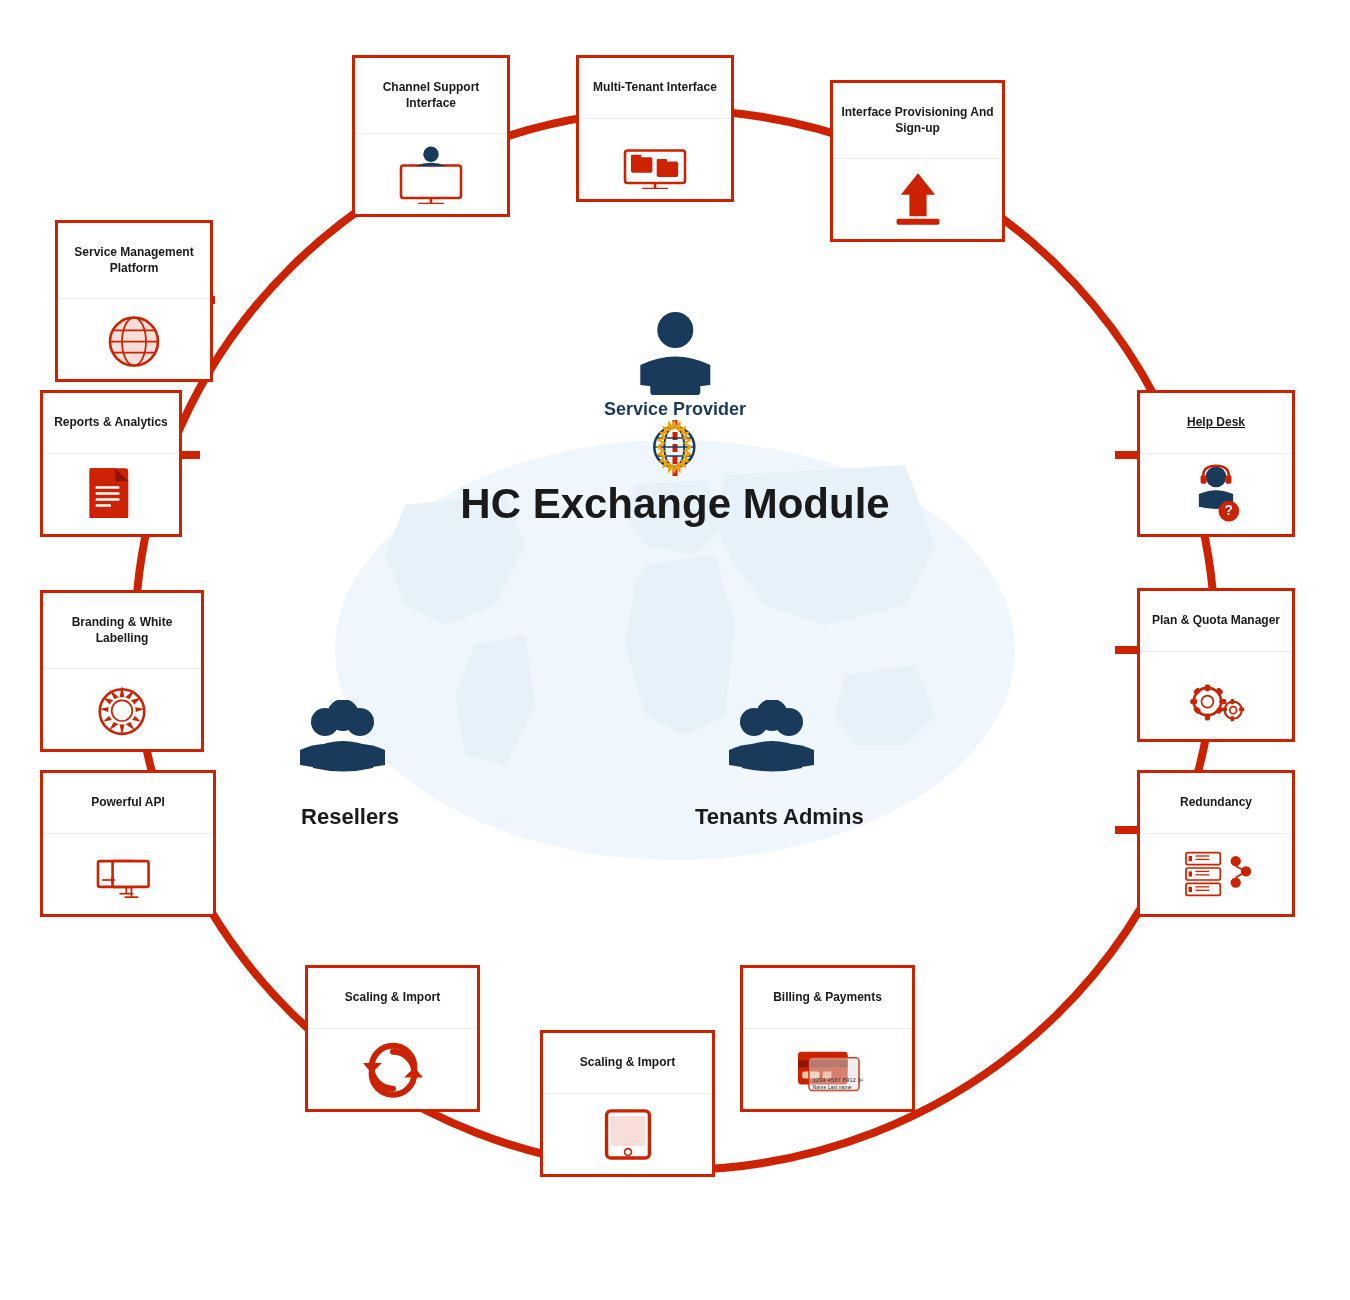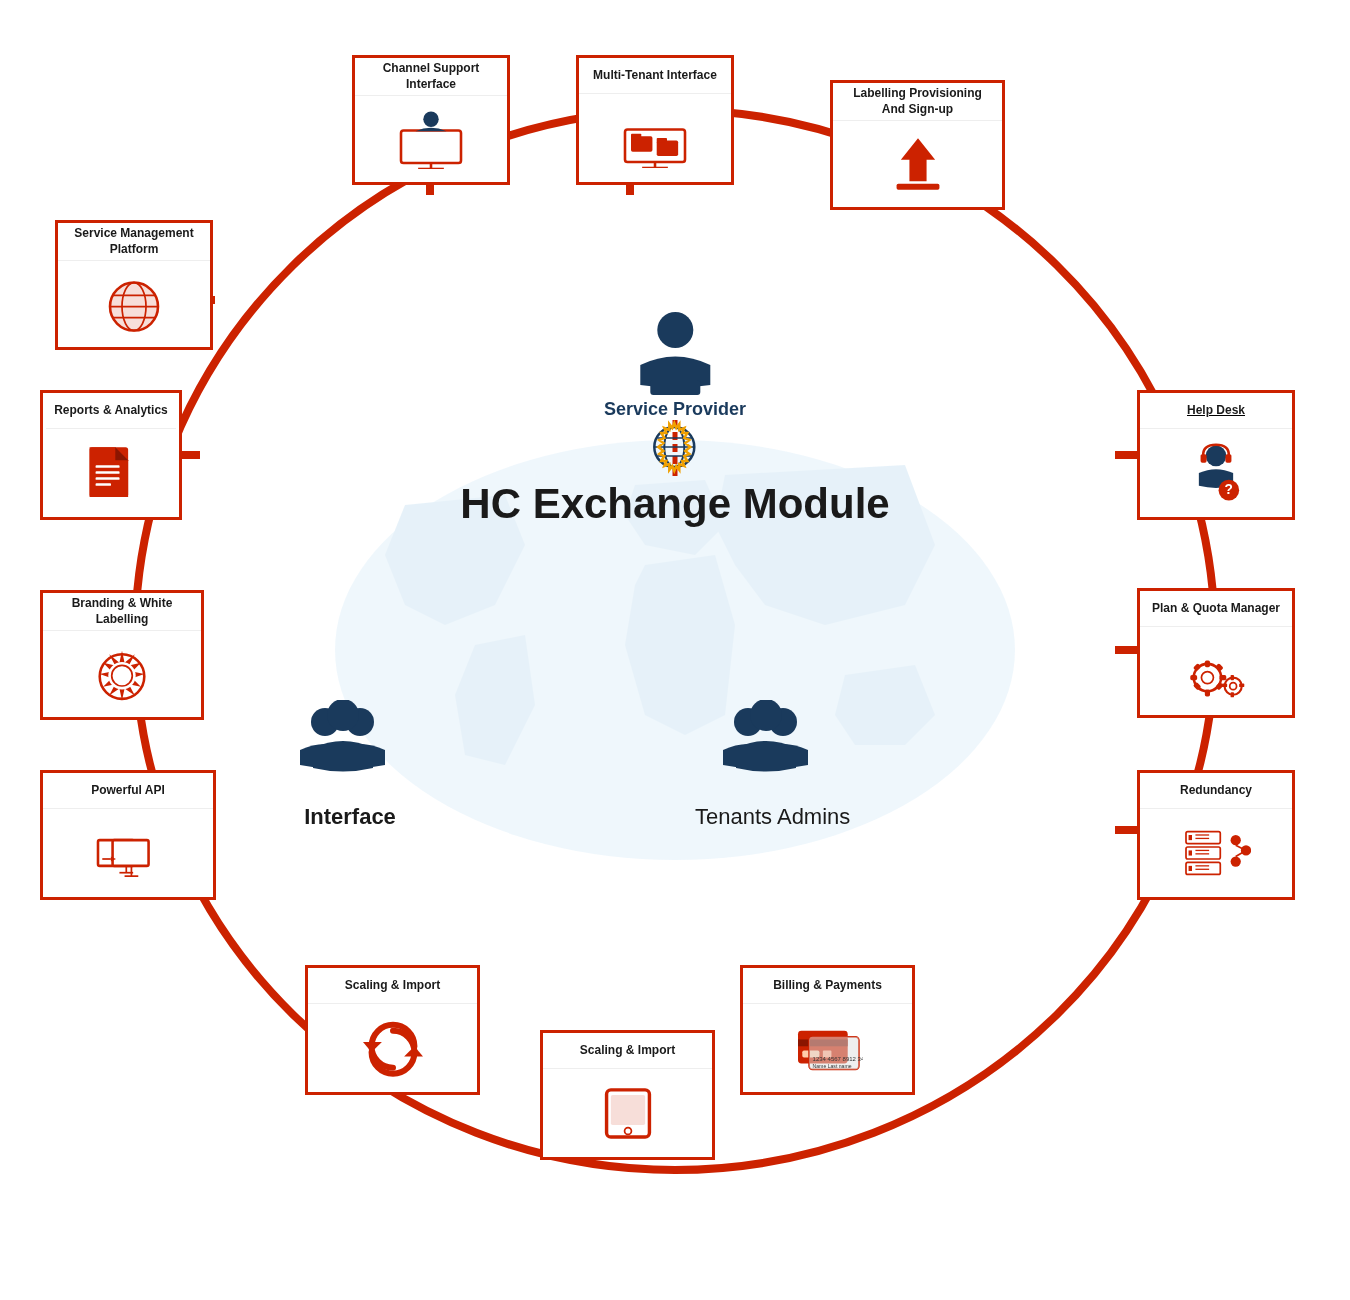--- a/index.html
+++ b/index.html
@@ -46,21 +46,21 @@
       border: 3px solid #cc2200;
       width: 155px;
       min-height: 130px;
       display: flex;
       flex-direction: column;
       z-index: 20;
     }
 
     .module-label {
       background: #fff;
-      padding: 3px 8px;
+      padding: 22px 8px;
       font-size: 12px;
       font-weight: bold;
       color: #1a1a1a;
       text-align: center;
       line-height: 1.3;
       border-bottom: 1px solid #eee;
       min-height: 36px;
       display: flex;
       align-items: center;
       justify-content: center;
@@ -171,21 +171,21 @@
 
         <rect x="12" y="33" width="25" height="18" rx="2" fill="#cc2200"></rect>
         <rect x="12" y="30" width="12" height="5" rx="1" fill="#cc2200"></rect>
         <rect x="42" y="38" width="25" height="18" rx="2" fill="#cc2200"></rect>
         <rect x="42" y="35" width="12" height="5" rx="1" fill="#cc2200"></rect>
       </svg>
     </div>
   </div>
 
   <div class="module-box" style="left: 830px; top: 80px; width: 175px;">
-    <div class="module-label">Labelling Provisioning And Sign-up</div>
+    <div class="module-label">Interface Provisioning And Sign-up</div>
     <div class="module-icon-area">
       <svg viewBox="0 0 80 70" xmlns="http://www.w3.org/2000/svg">
 
         <polygon points="40,5 60,30 50,30 50,55 30,55 30,30 20,30" fill="#cc2200"></polygon>
         <rect x="15" y="58" width="50" height="7" rx="2" fill="#cc2200"></rect>
       </svg>
     </div>
   </div>
 
   <div class="module-box" style="left: 55px; top: 220px; width: 158px;">
@@ -398,28 +398,28 @@
   <div style="position:absolute; left:295px; top:700px; text-align:center;">
     <svg width="110" height="95" viewBox="0 0 110 95" xmlns="http://www.w3.org/2000/svg">
 
       <circle cx="30" cy="22" r="14" fill="#1a3a5c"></circle>
       <path d="M5,50 Q30,38 55,50 L55,65 Q30,70 5,65 Z" fill="#1a3a5c"></path>
       <circle cx="65" cy="22" r="14" fill="#1a3a5c"></circle>
       <path d="M40,50 Q65,38 90,50 L90,65 Q65,70 40,65 Z" fill="#1a3a5c"></path>
       <circle cx="48" cy="15" r="16" fill="#1a3a5c"></circle>
       <path d="M18,48 Q48,34 78,48 L78,68 Q48,75 18,68 Z" fill="#1a3a5c"></path>
     </svg>
-    <div style="font-size:22px; font-weight:bold; color:#1a1a1a; margin-top:5px;">Interface</div>
+    <div style="font-size:22px; font-weight:bold; color:#1a1a1a; margin-top:5px;">Resellers</div>
   </div>
 
   <div style="position:absolute; left:695px; top:700px; text-align:center;">
     <svg width="110" height="95" viewBox="0 0 110 95" xmlns="http://www.w3.org/2000/svg">
       <circle cx="30" cy="22" r="14" fill="#1a3a5c"></circle>
       <path d="M5,50 Q30,38 55,50 L55,65 Q30,70 5,65 Z" fill="#1a3a5c"></path>
       <circle cx="65" cy="22" r="14" fill="#1a3a5c"></circle>
       <path d="M40,50 Q65,38 90,50 L90,65 Q65,70 40,65 Z" fill="#1a3a5c"></path>
       <circle cx="48" cy="15" r="16" fill="#1a3a5c"></circle>
       <path d="M18,48 Q48,34 78,48 L78,68 Q48,75 18,68 Z" fill="#1a3a5c"></path>
     </svg>
-    <div style="font-size:22px; font-weight:normal; color:#1a1a1a; margin-top:5px;">Tenants Admins</div>
+    <div style="font-size:22px; font-weight:bold; color:#1a1a1a; margin-top:5px;">Tenants Admins</div>
   </div>
 
 </div>
 
 </body></html>

